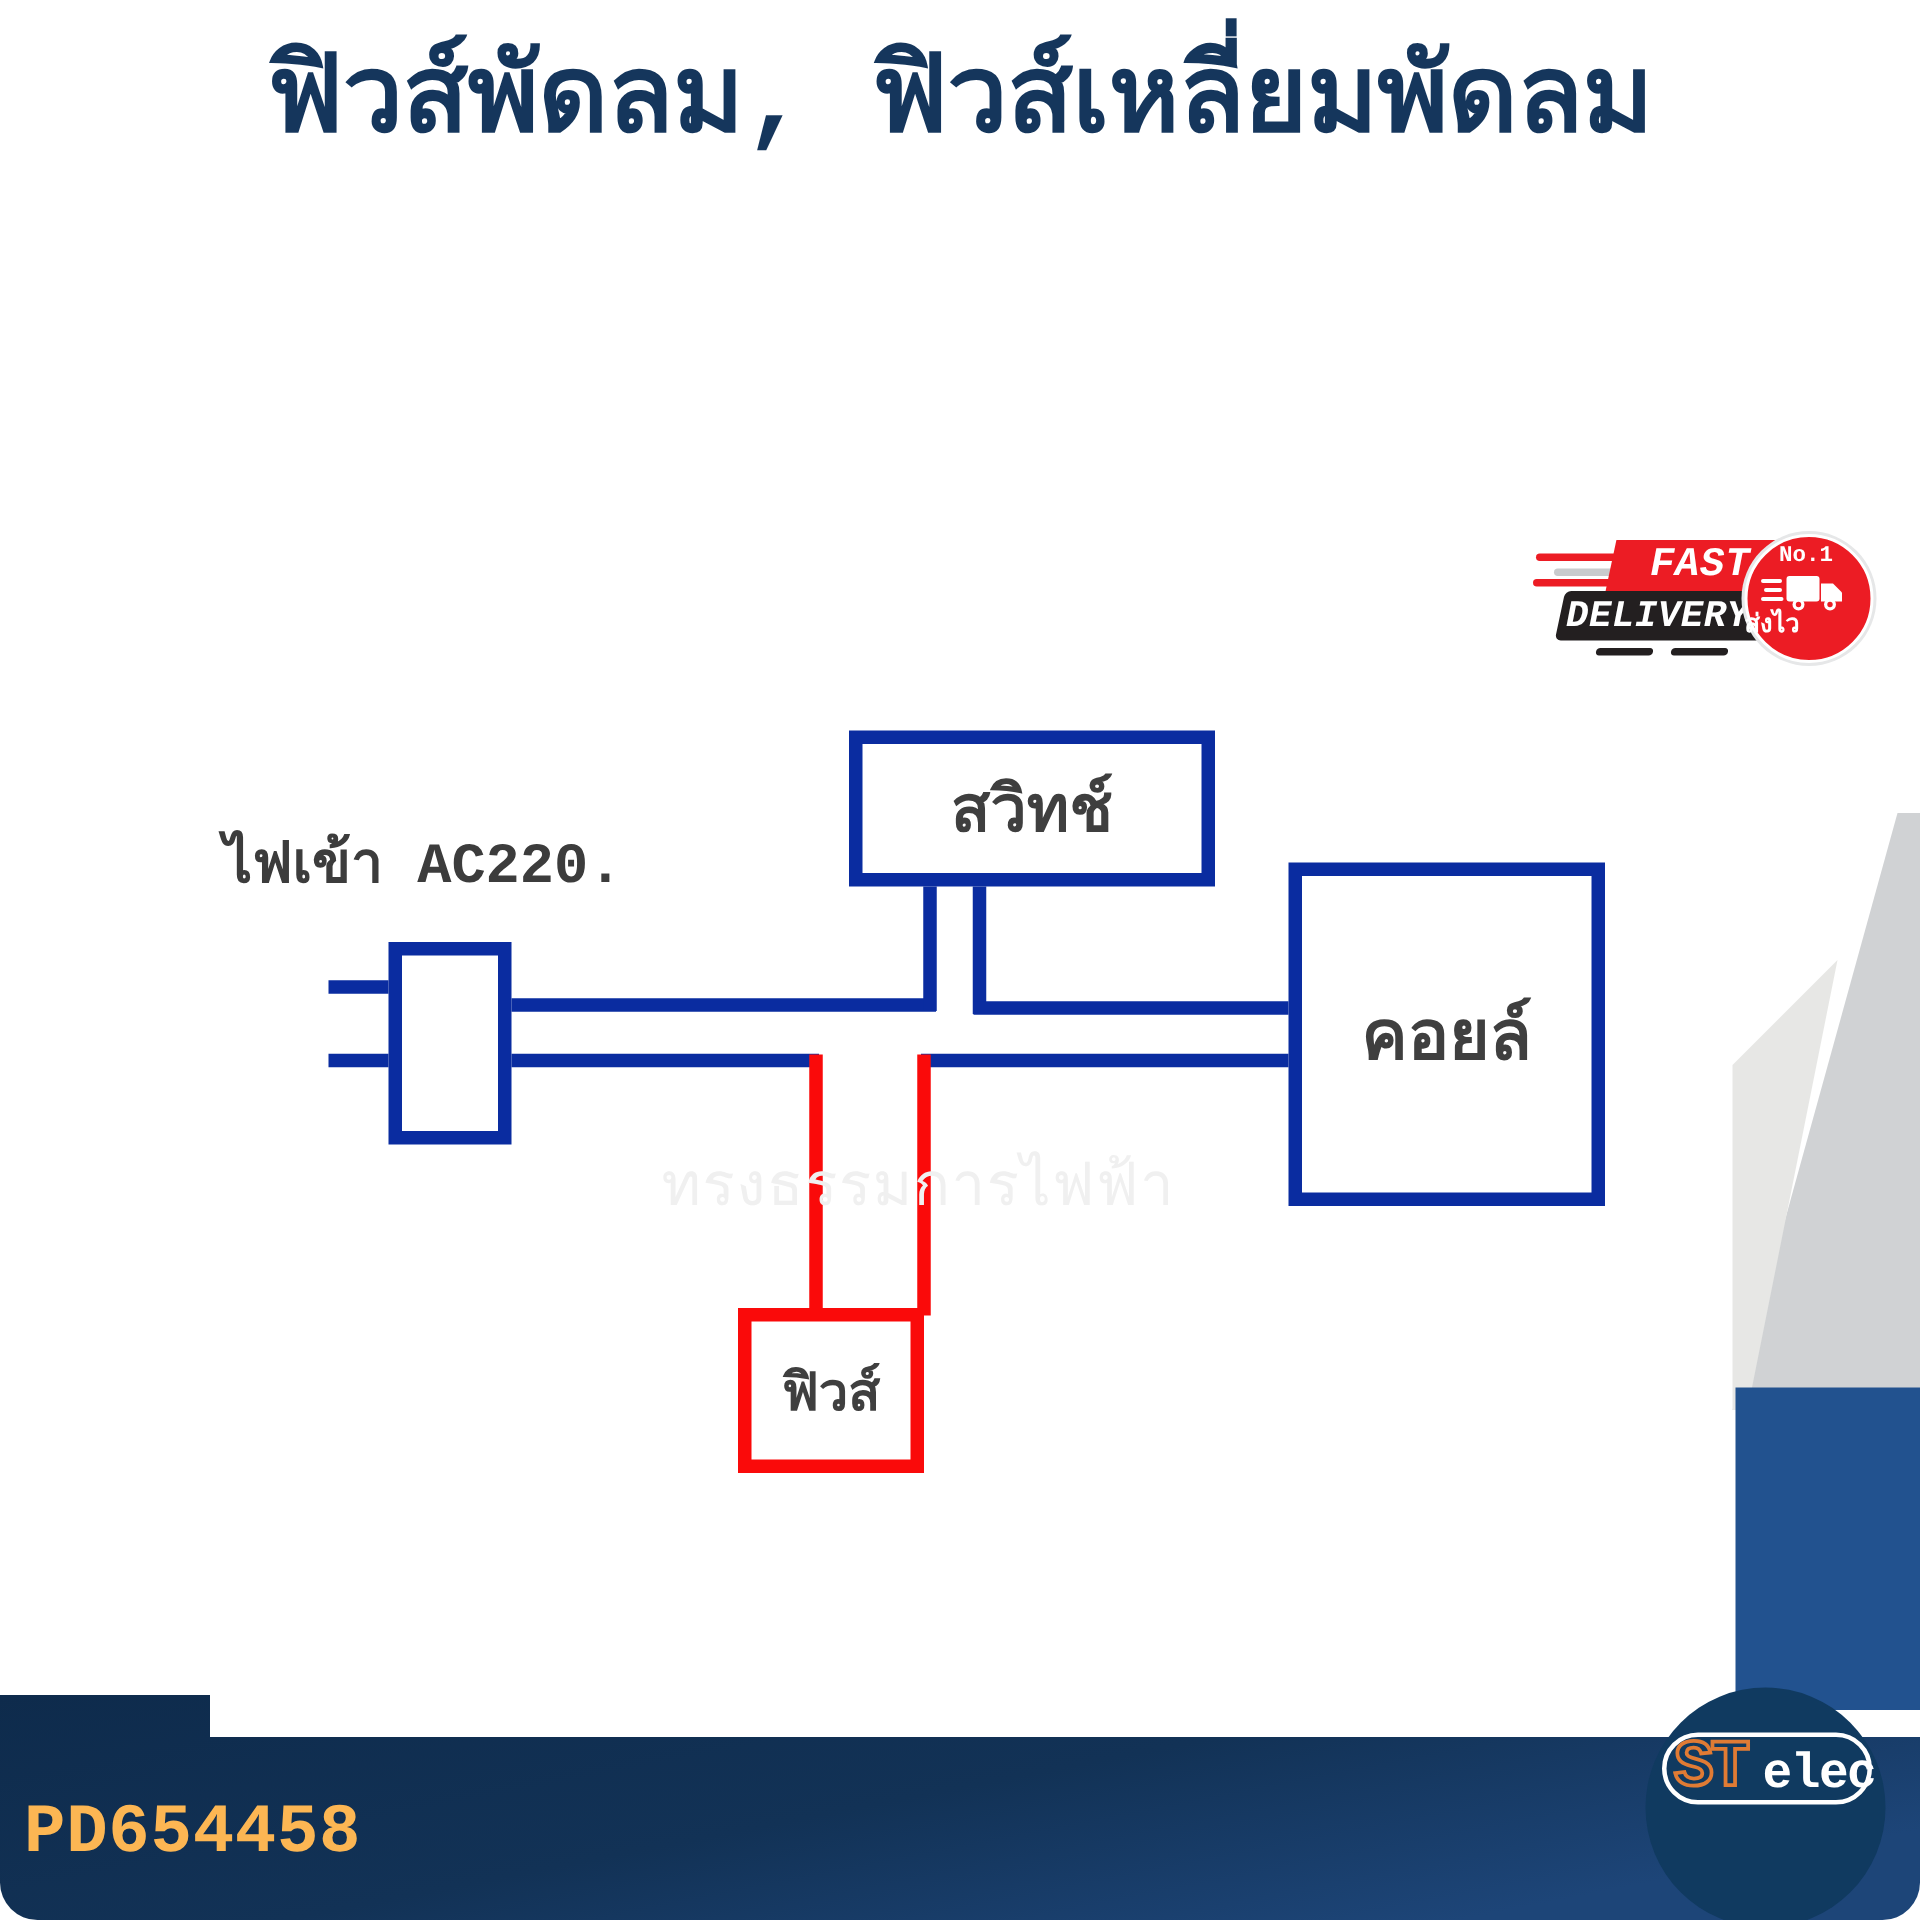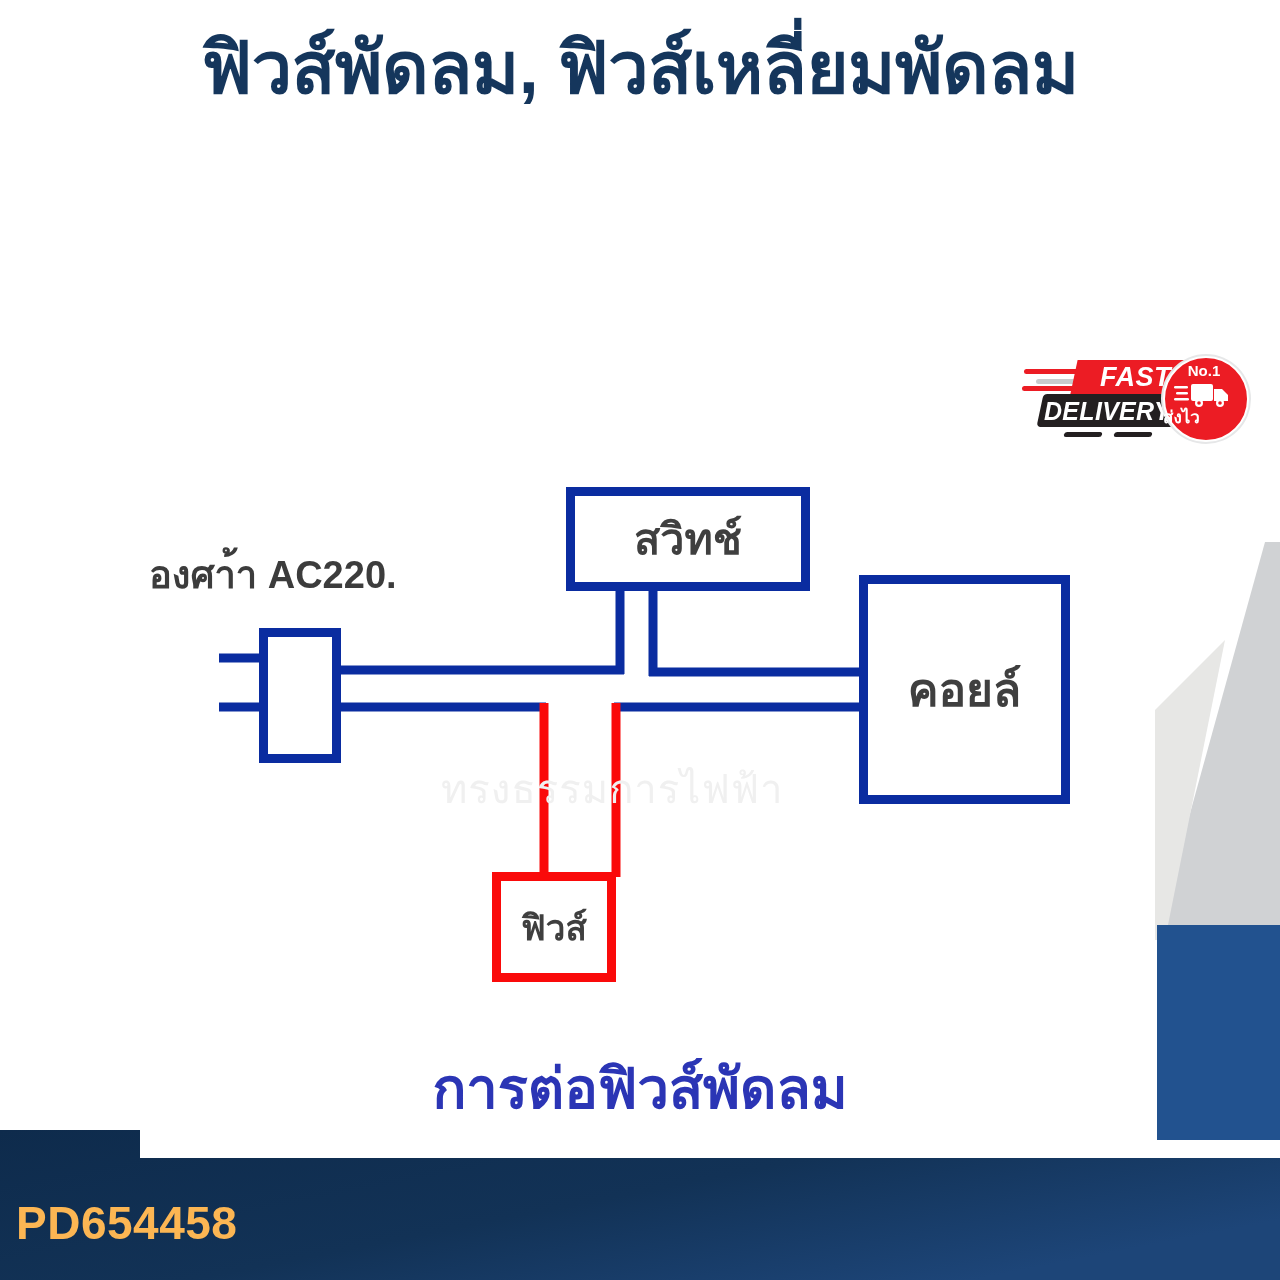--- a/index.html
+++ b/index.html
@@ -6,21 +6,22 @@
     margin: 0;
     padding: 0;
     background: #ffffff;
   }
   #page {
     position: relative;
     width: 1280px;
     height: 1280px;
     background: #ffffff;
     overflow: hidden;
-    font-family: Liberation Sans, sans-serif;
+    font-family: Liberation Mono, monospace;
+    border-radius: 25px;
   }
 
   
   .deco {
     position: absolute;
     pointer-events: none;
   }
   #deco-gray-tri-dark {
     left: 1110px; top: 520px;
     width: 170px; height: 420px;
@@ -345,30 +346,35 @@
     <div class="node-box" id="box-switch">
       <span>สวิทช์</span>
     </div>
     <div class="node-box" id="box-coil">
       <span>คอยล์</span>
     </div>
     <div class="node-box" id="box-fuse">
       <span>ฟิวส์</span>
     </div>
 
-    <div id="label-ac">องศา้า AC220.</div>
-    <div id="caption">การต่อฟิวส์พัดลม</div>
+    <div id="label-ac">ไฟเข้า AC220.</div>
   </div>
 
   <svg id="bottom-banner" viewBox="0 0 1280 150" preserveAspectRatio="none">
     <defs>
       <linearGradient id="bannerGrad" x1="0" y1="0" x2="1" y2="0.6">
         <stop offset="0%" stop-color="#0e2b4c"></stop>
         <stop offset="55%" stop-color="#123256"></stop>
         <stop offset="100%" stop-color="#1d4578"></stop>
       </linearGradient>
     </defs>
     <polygon points="0,0 140,0 140,28 1280,28 1280,150 0,150" fill="url(#bannerGrad)"></polygon>
   </svg>
   <div id="pd-code">PD654458</div>
 
+  <div id="st-logo">
+    <div id="st-logo-circle"></div>
+    <div id="st-logo-plate"></div>
+    <div id="st-logo-st">ST</div>
+    <div id="st-logo-elec">elec</div>
+  </div>
 
 </div>
 
 </body></html>

